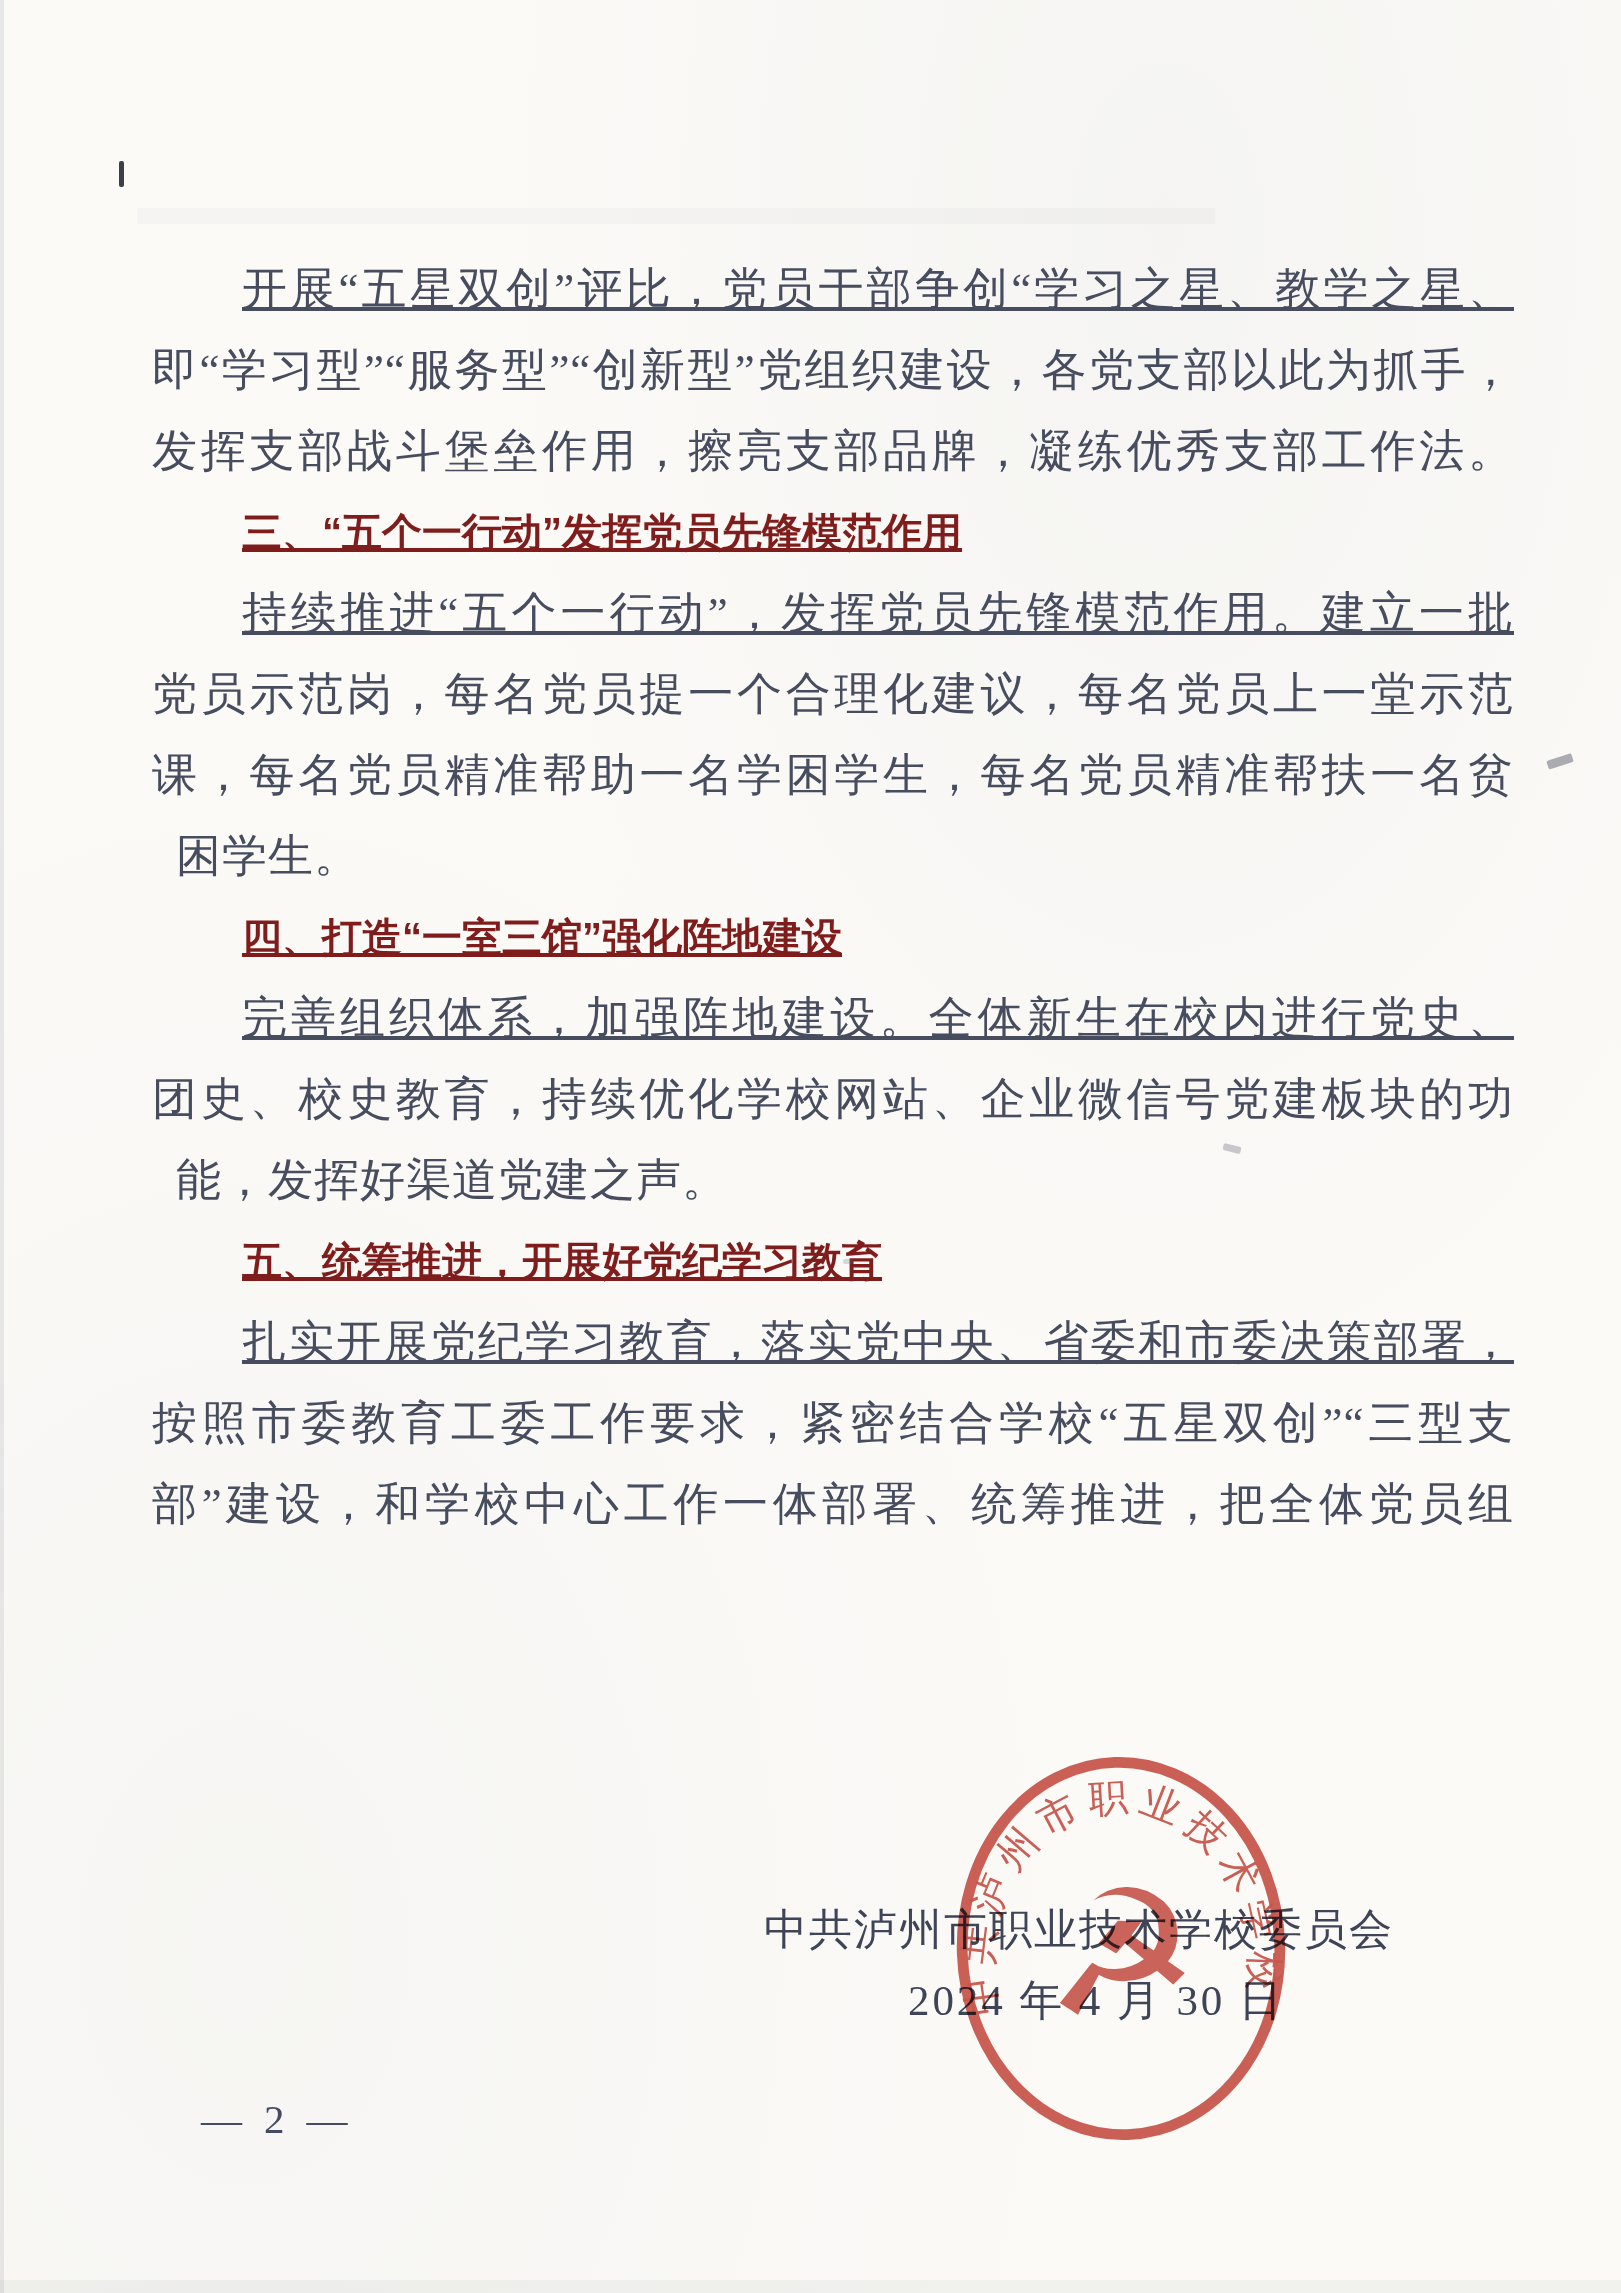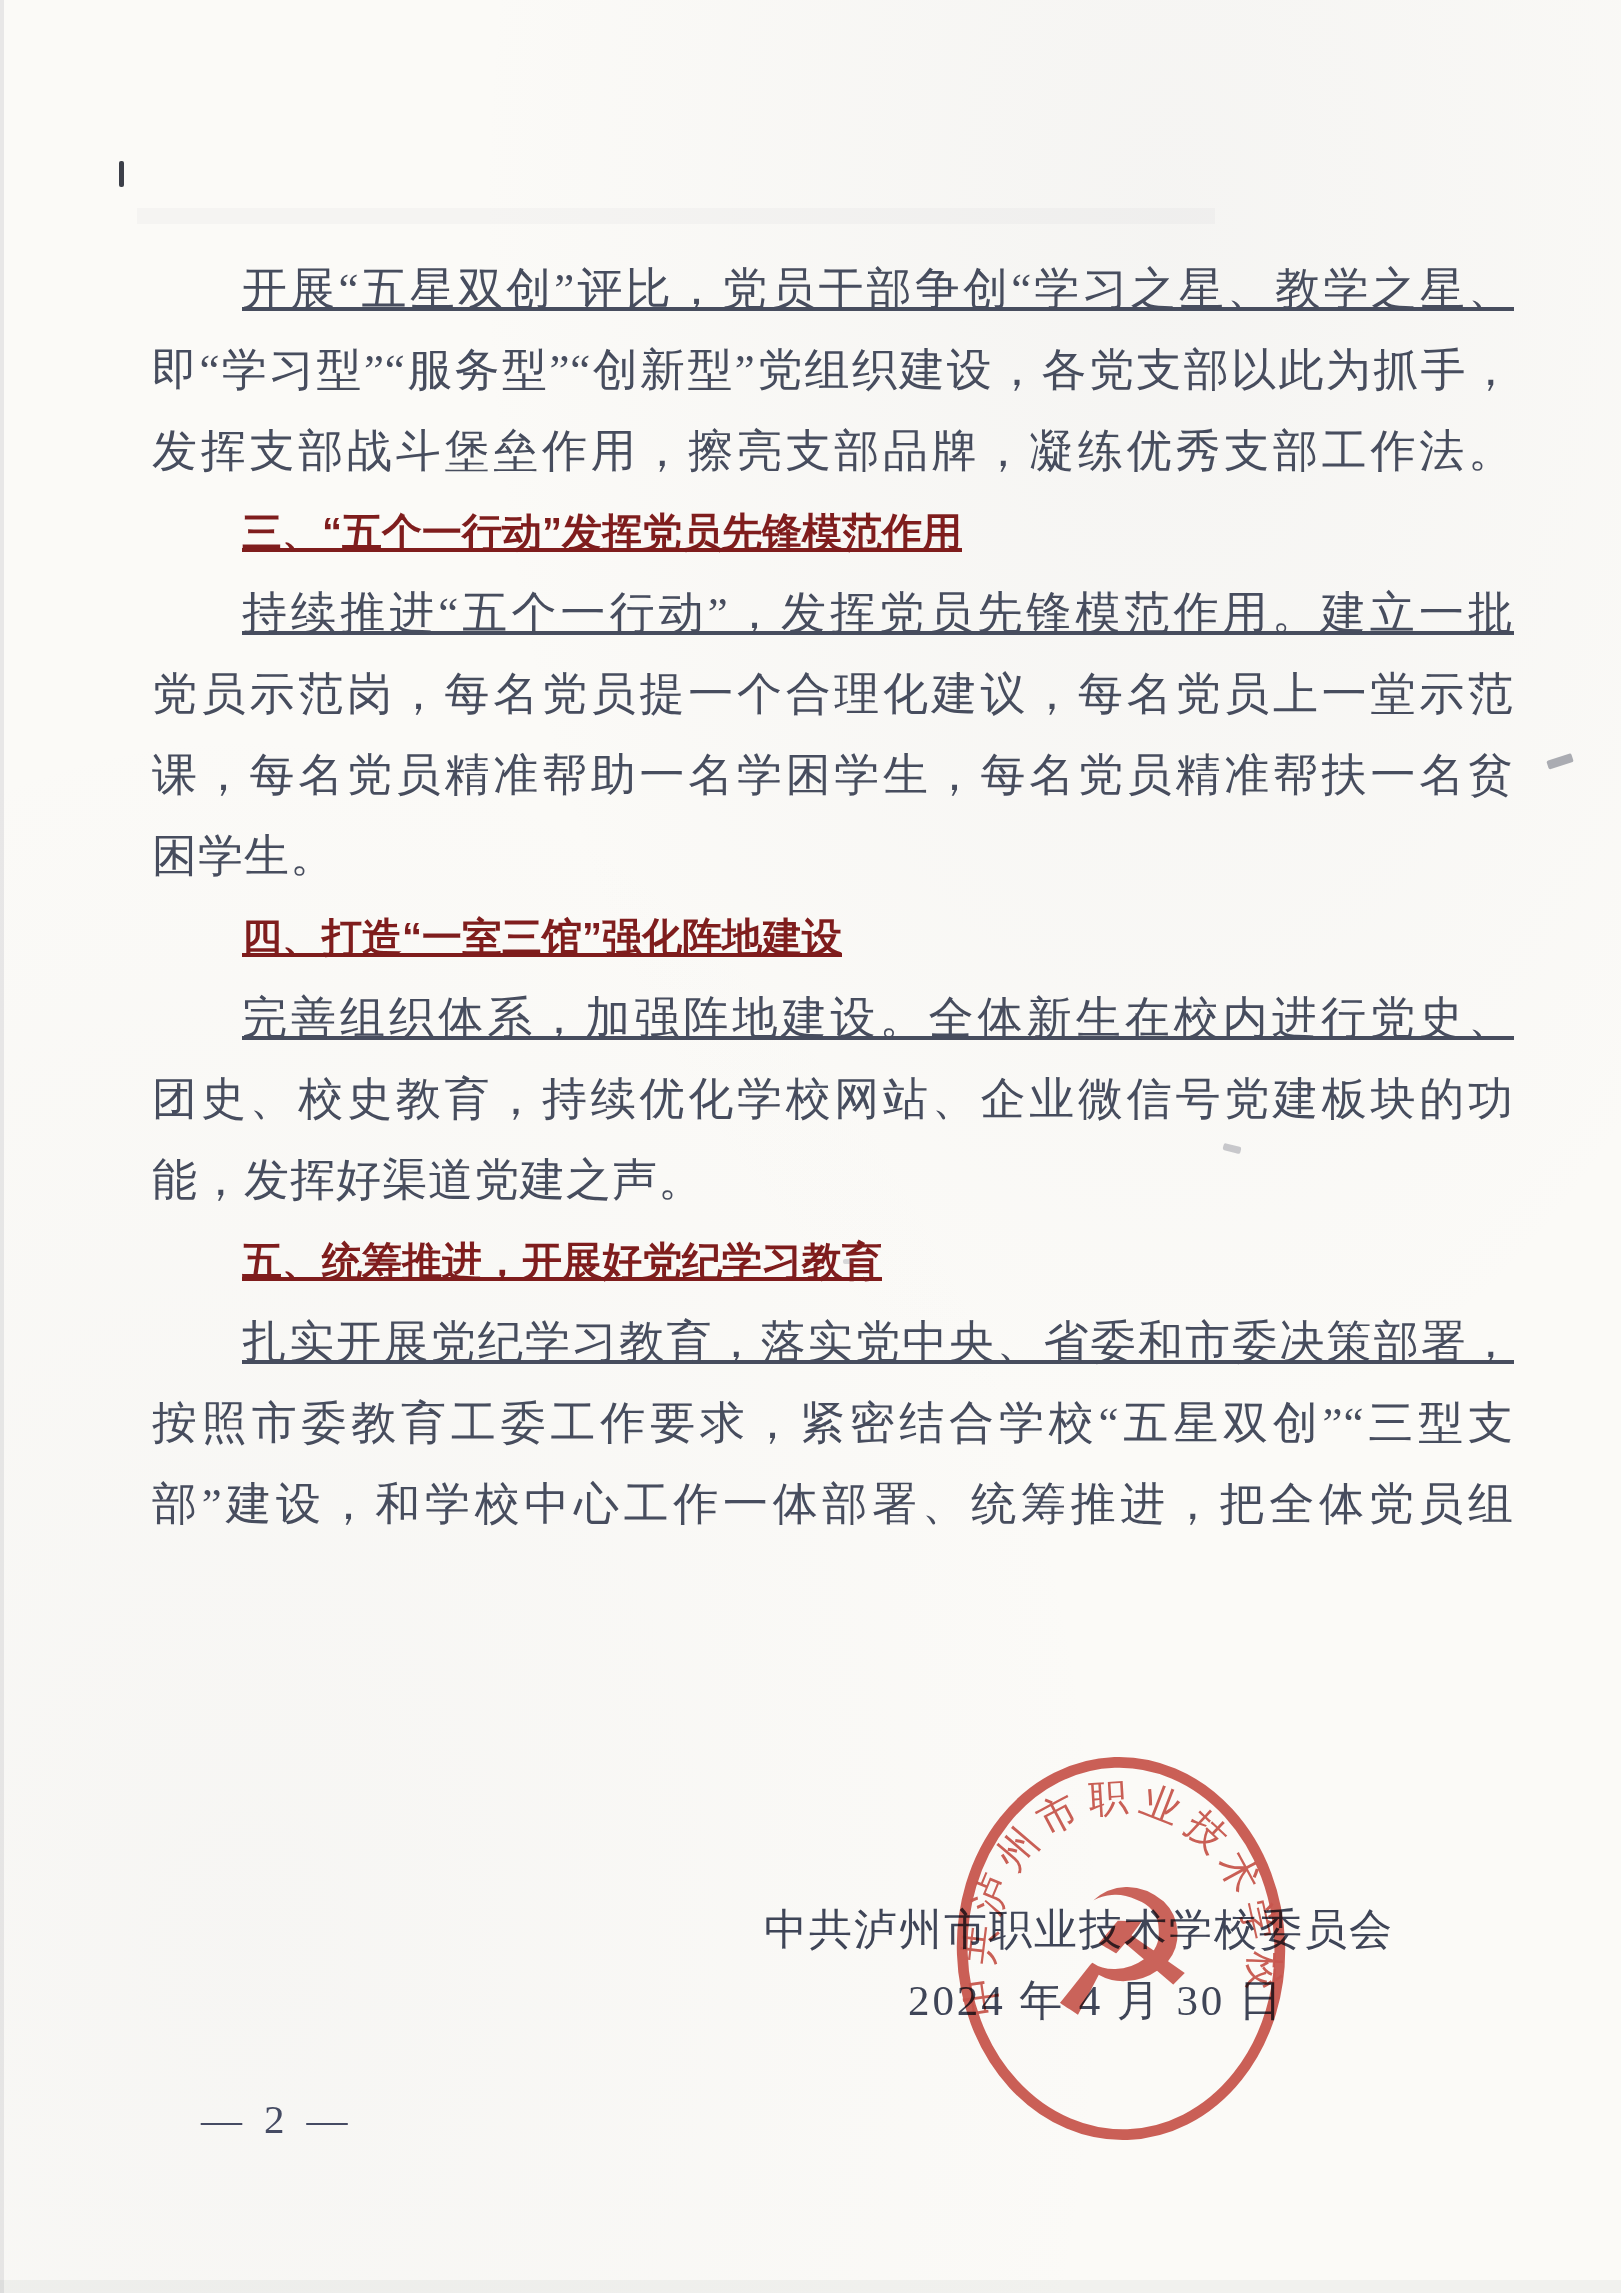--- a/index.html
+++ b/index.html
@@ -14,21 +14,21 @@
   }
   .page-edge{position:absolute;left:0;top:0;width:3.9px;height:100%;background:rgba(110,112,120,.13);}
   .bottom-band{position:absolute;left:0;bottom:0;width:100%;height:13.7px;background:rgba(120,122,130,.07);}
   .top-band{position:absolute;left:137px;top:208px;width:1078px;height:15.7px;background:rgba(150,155,168,.06);}
 
   #doc-lines{position:absolute;left:152px;top:249px;width:1362px;}
   .line{
     height:81px;line-height:81px;font-size:45px;letter-spacing:1px;
     text-align:justify;text-align-last:justify;
   }
-  .line.end{text-align:center;text-align-last:left;}
+  .line.end{text-align:center;text-align-last:left;margin-left:24px;}
   .line.indent{padding-left:90px;text-decoration:underline;}
   .line.heading{
     font-family:"Liberation Sans", sans-serif;font-weight:bold;
     font-size:40px;color:#7f1d1d;letter-spacing:0;
     text-align:left;text-align-last:left;
   }
 
   .signature{
     position:absolute;left:764px;top:1900px;width:627px;height:59px;
     font-size:43px;line-height:59px;letter-spacing:2px;color:#3f4557;white-space:nowrap;

